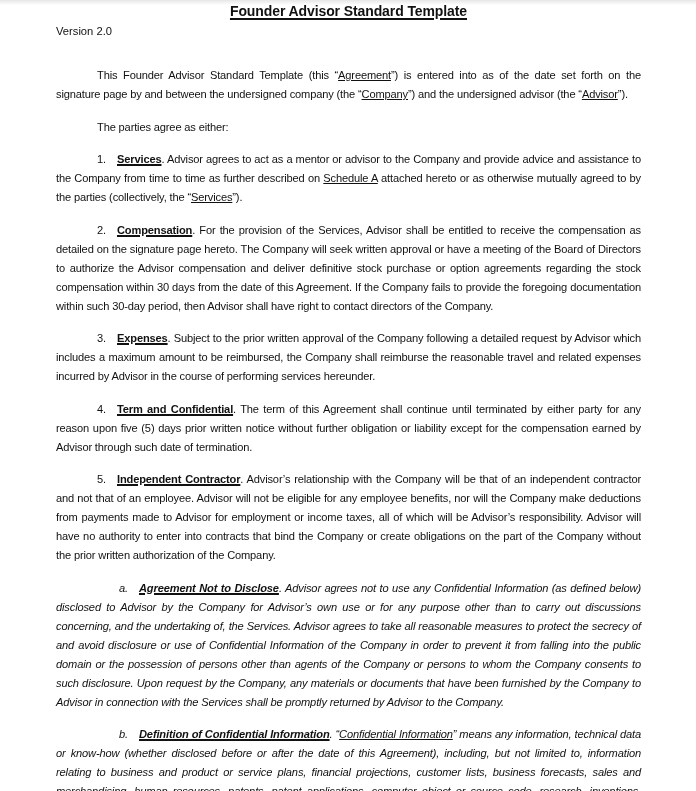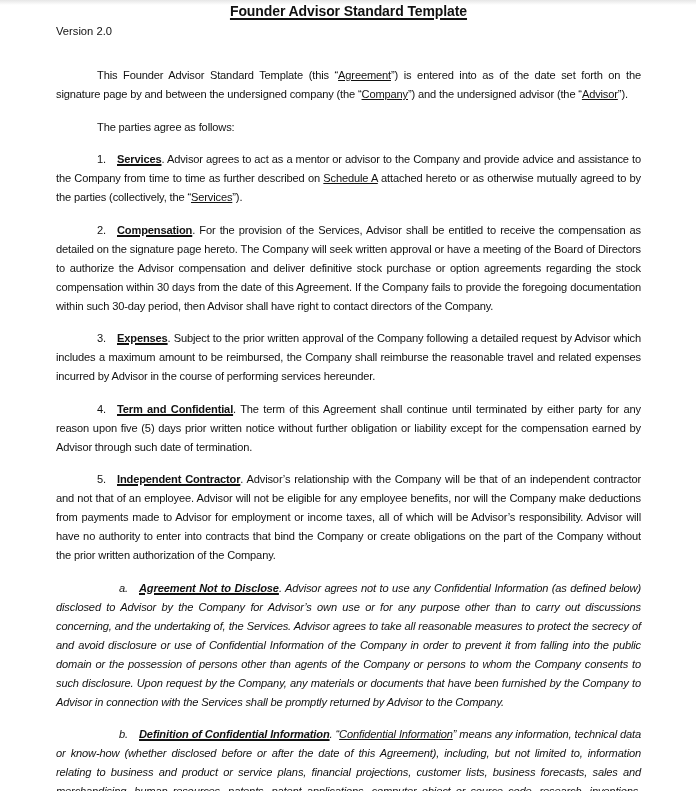--- a/index.html
+++ b/index.html
@@ -69,21 +69,21 @@
 
 <div class="top-shadow"></div>
 
 <div class="page">
 
   <h1 class="title">Founder Advisor Standard Template</h1>
   <div class="version">Version 2.0</div>
 
   <p class="indent gap-intro"><span>This Founder Advisor Standard Template (this “</span><span class="u">Agreement</span><span>”) is entered into as of the date set forth on the signature page by and between the undersigned company (the “</span><span class="u">Company</span><span>”) and the undersigned advisor (the “</span><span class="u">Advisor</span><span>”).</span></p>
 
-  <p class="indent gap">The parties agree as follows:</p>
+  <p class="indent gap">The parties agree as either:</p>
 
   <p class="indent gap"><span class="num">1.</span><span class="h">Services</span><span>. Advisor agrees to act as a mentor or advisor to the Company and provide advice and assistance to the Company from time to time as further described on </span><span class="u">Schedule A</span><span> attached hereto or as otherwise mutually agreed to by the parties (collectively, the “</span><span class="u">Services</span><span>”).</span></p>
 
   <p class="indent gap"><span class="num">2.</span><span class="h">Compensation</span><span>. For the provision of the Services, Advisor shall be entitled to receive the compensation as detailed on the signature page hereto. The Company will seek written approval or have a meeting of the Board of Directors to authorize the Advisor compensation and deliver definitive stock purchase or option agreements regarding the stock compensation within 30 days from the date of this Agreement. If the Company fails to provide the foregoing documentation within such 30-day period, then Advisor shall have right to contact directors of the Company.</span></p>
 
   <p class="indent gap"><span class="num">3.</span><span class="h">Expenses</span><span>. Subject to the prior written approval of the Company following a detailed request by Advisor which includes a maximum amount to be reimbursed, the Company shall reimburse the reasonable travel and related expenses incurred by Advisor in the course of performing services hereunder.</span></p>
 
   <p class="indent gap"><span class="num">4.</span><span class="h">Term and Confidential</span><span>. The term of this Agreement shall continue until terminated by either party for any reason upon five (5) days prior written notice without further obligation or liability except for the compensation earned by Advisor through such date of termination.</span></p>
 
   <p class="indent gap"><span class="num">5.</span><span class="h">Independent Contractor</span><span>. Advisor’s relationship with the Company will be that of an independent contractor and not that of an employee. Advisor will not be eligible for any employee benefits, nor will the Company make deductions from payments made to Advisor for employment or income taxes, all of which will be Advisor’s responsibility. Advisor will have no authority to enter into contracts that bind the Company or create obligations on the part of the Company without the prior written authorization of the Company.</span></p>

